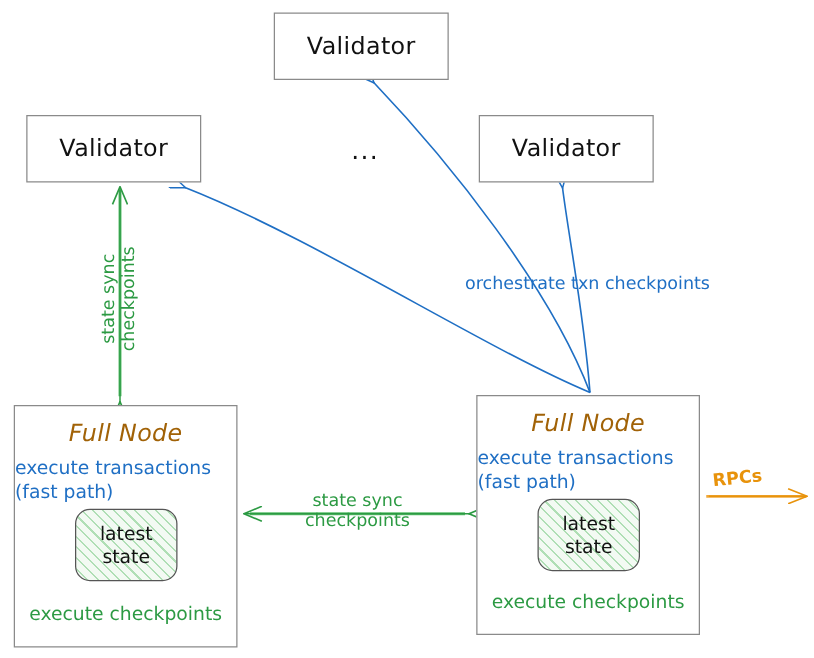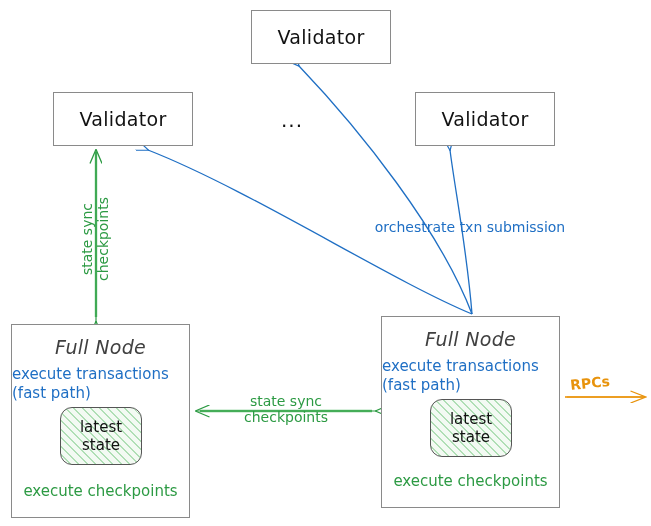--- a/index.html
+++ b/index.html
@@ -26,35 +26,34 @@
   .node-box {
     position: absolute;
     box-sizing: border-box;
     background: #ffffff;
     border: 1.6px solid #8a8a8a;
   }
   .validator-box {
     display: flex;
     align-items: center;
     justify-content: center;
-    margin-left: 32px;
   }
   .validator-label {
     font-family: "DejaVu Sans", sans-serif;
     font-size: 19px;
     color: #111111;
     letter-spacing: 0.3px;
   }
   .fullnode-title {
     position: absolute;
     left: 0;
     right: 0;
     text-align: center;
     font-size: 19px;
-    color: #404040;
+    color: #a16207;
     font-style: italic;
     letter-spacing: 0.3px;
   }
   .fullnode-exec {
     position: absolute;
     left: 0;
     right: 0;
     text-align: left;
     font-size: 15px;
     color: #1f6fc4;
@@ -188,17 +187,17 @@
   <div class="edge-label lbl-green lbl-vert" style="left:46px; top:222px; width:100px; height:34px;">
     <span class="lbl-line">state sync</span>
     <span class="lbl-line">checkpoints</span>
   </div>
 
   <div class="edge-label lbl-green" style="left:226px; top:393px; width:120px;">
     <span class="lbl-line">state sync</span>
     <span class="lbl-line">checkpoints</span>
   </div>
 
-  <div class="edge-label lbl-blue" style="left:360px; top:219px; width:220px;">orchestrate txn submission</div>
+  <div class="edge-label lbl-blue" style="left:360px; top:219px; width:220px;">orchestrate txn checkpoints</div>
 
   <div class="edge-label lbl-orange" style="left:567px; top:375px; width:46px; transform:rotate(-6deg);">RPCs</div>
 
 </div>
 
 </body></html>

